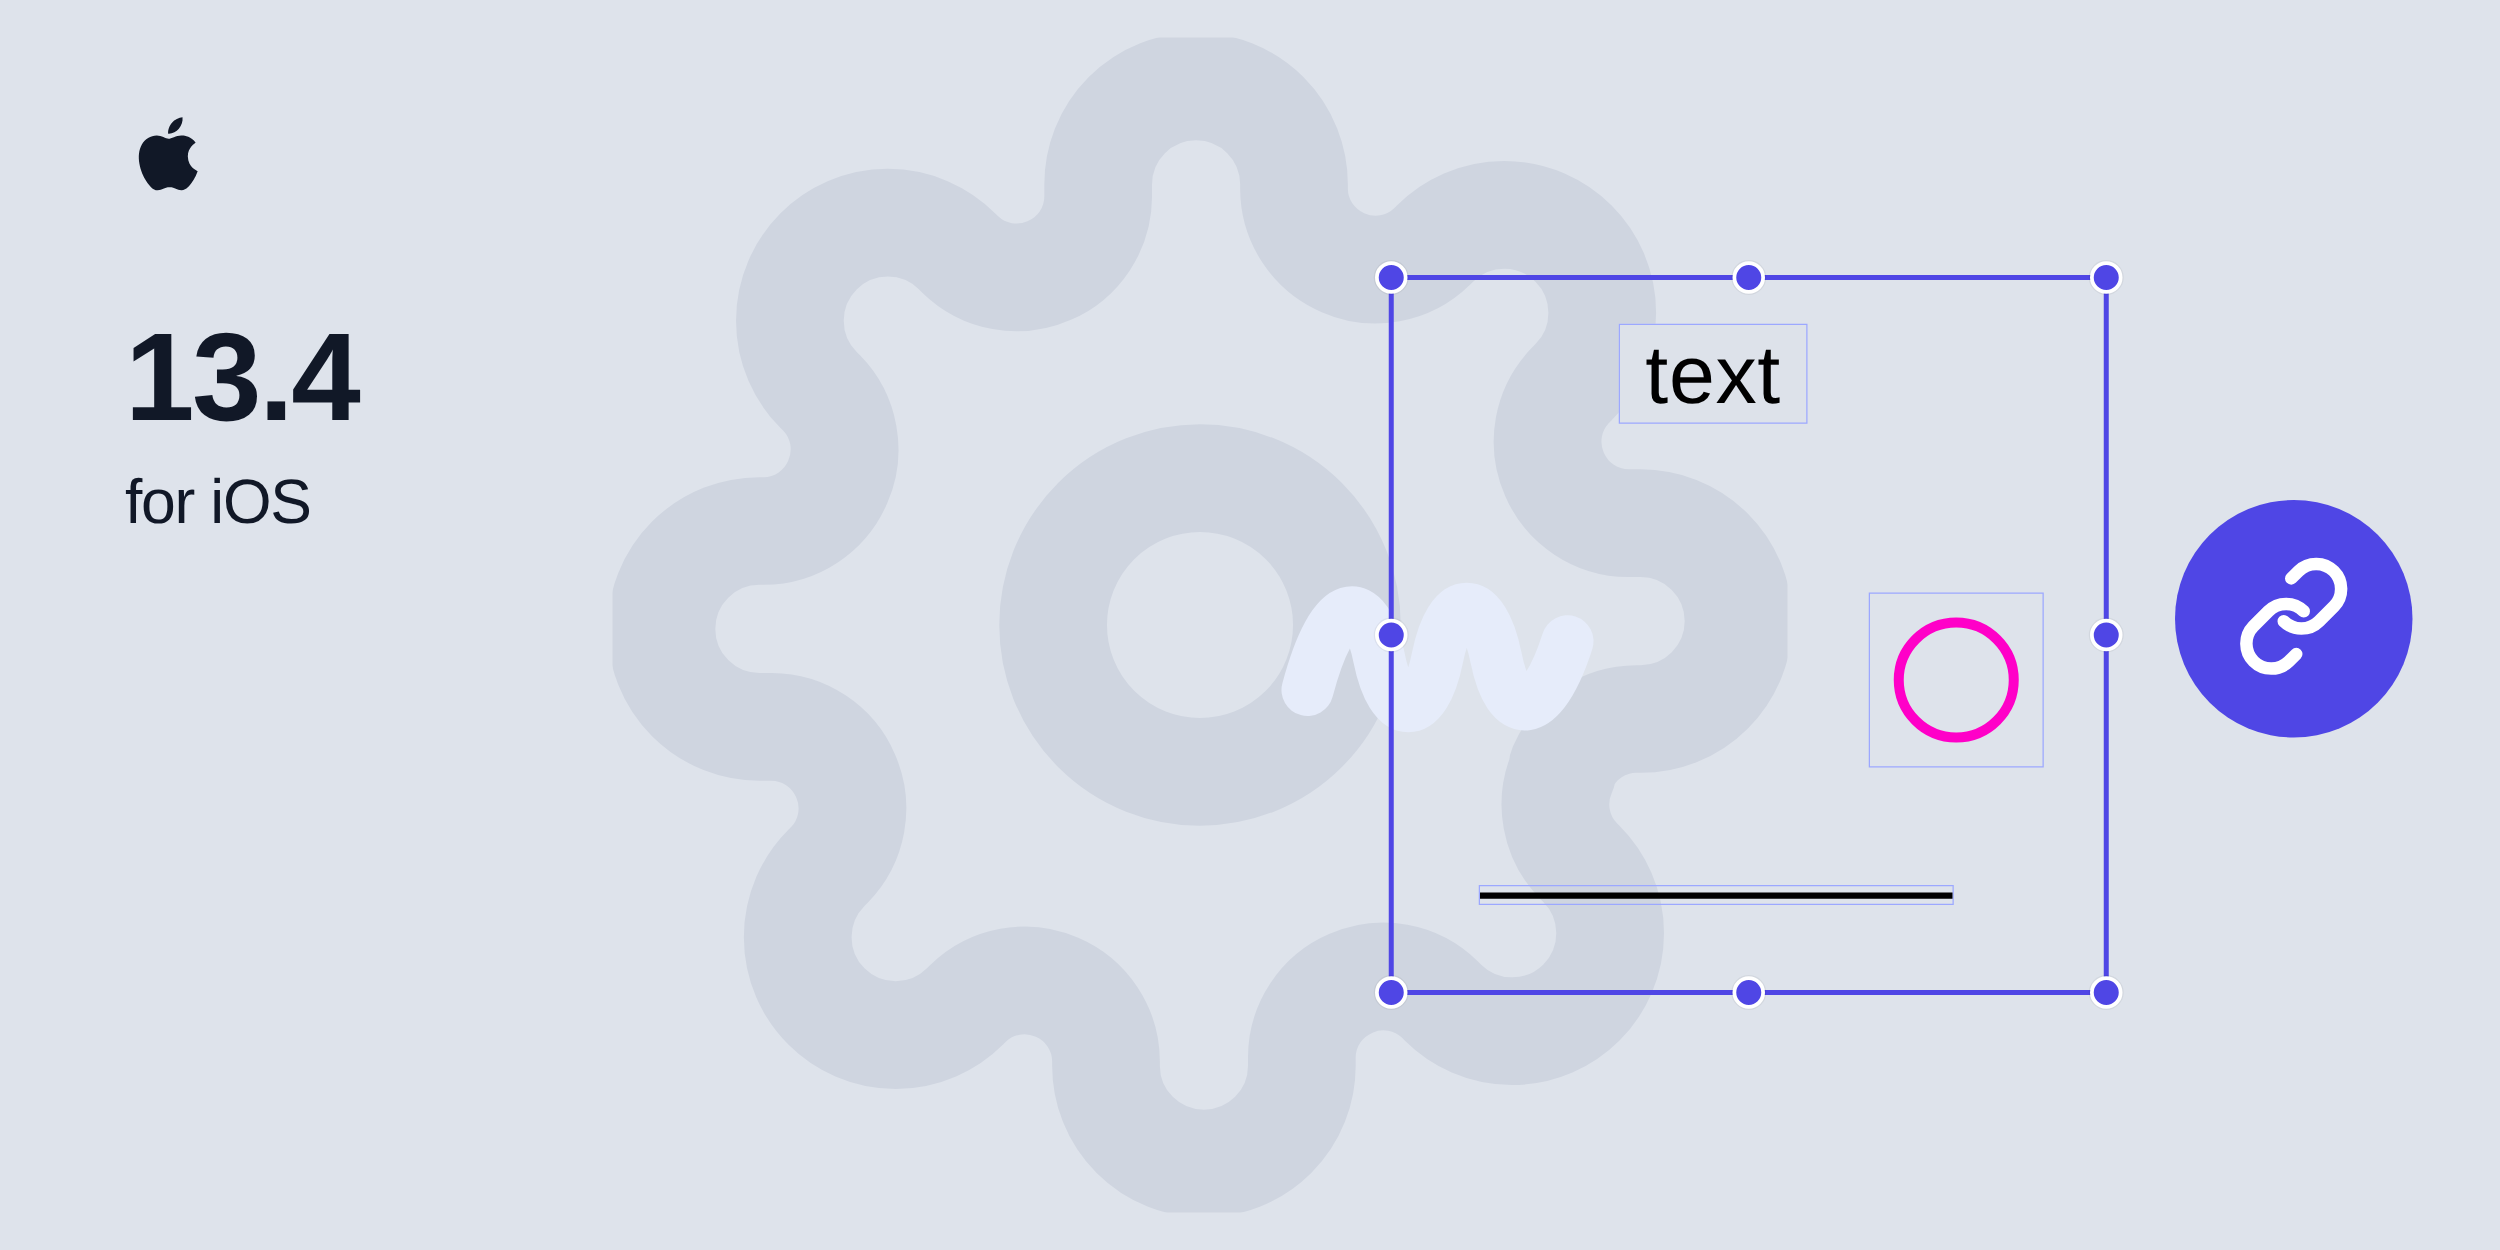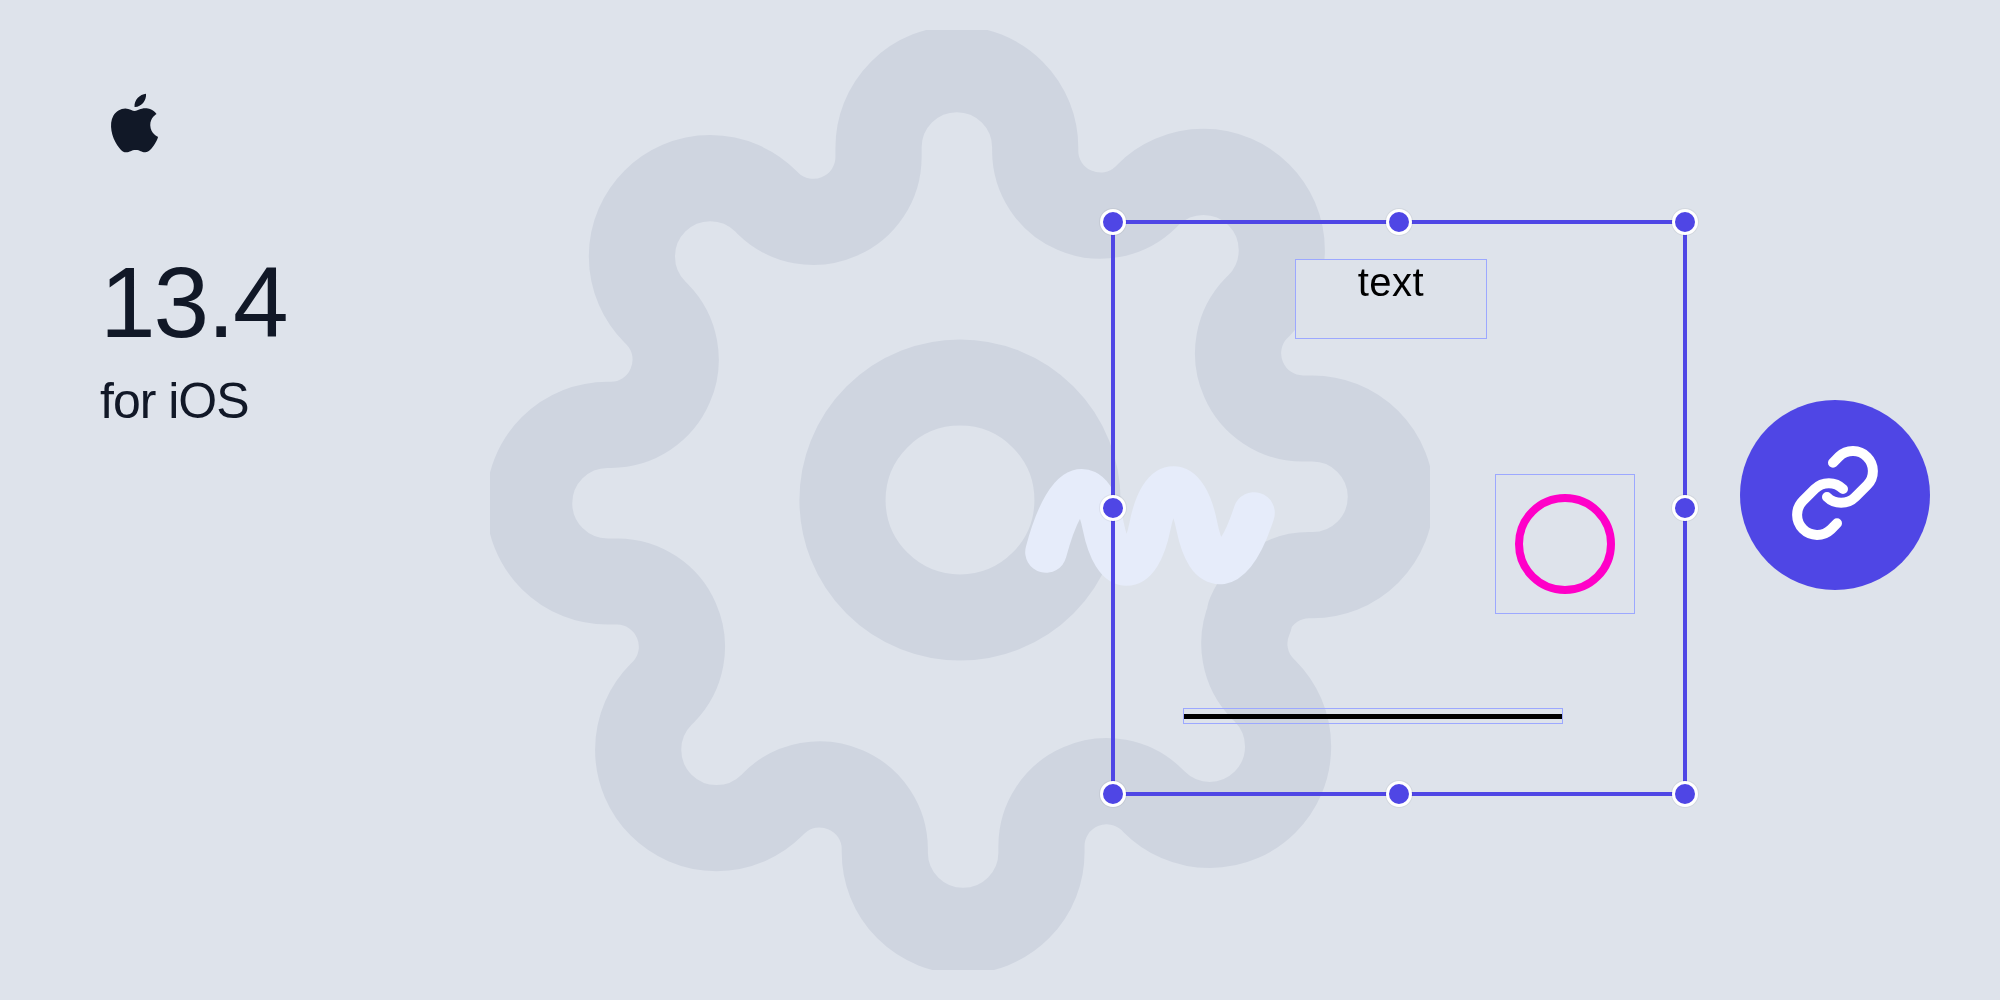--- a/index.html
+++ b/index.html
@@ -23,21 +23,21 @@
 
   
   .version-block {
     position: absolute;
     left: 100px;
     top: 252px;
     color: #111827;
   }
   .version-number {
     font-size: 100px;
-    font-weight: 400;
+    font-weight: 700;
     letter-spacing: -2px;
     line-height: 1;
   }
   .version-subtitle {
     font-size: 50px;
     font-weight: 400;
     margin-top: 20px;
     letter-spacing: -1px;
   }
 
@@ -88,29 +88,29 @@
     height: 200px;
     color: #e6ecfa;
   }
   .scribble svg { width: 100%; height: 100%; }
 
   
   .text-element {
     position: absolute;
     left: 180px;
     top: 35px;
-    width: 192px;
+    width: 151px;
     height: 80px;
     border: 1px solid #9ca8ff;
     background: #dde2ea;
     display: flex;
-    align-items: flex-start;
+    align-items: center;
     justify-content: center;
     font-family: Helvetica, Arial, sans-serif;
-    font-size: 40px;
+    font-size: 66px;
     color: #000;
     letter-spacing: 0.5px;
   }
 
   
   .circle-element {
     position: absolute;
     left: 380px;
     top: 250px;
     width: 140px;

